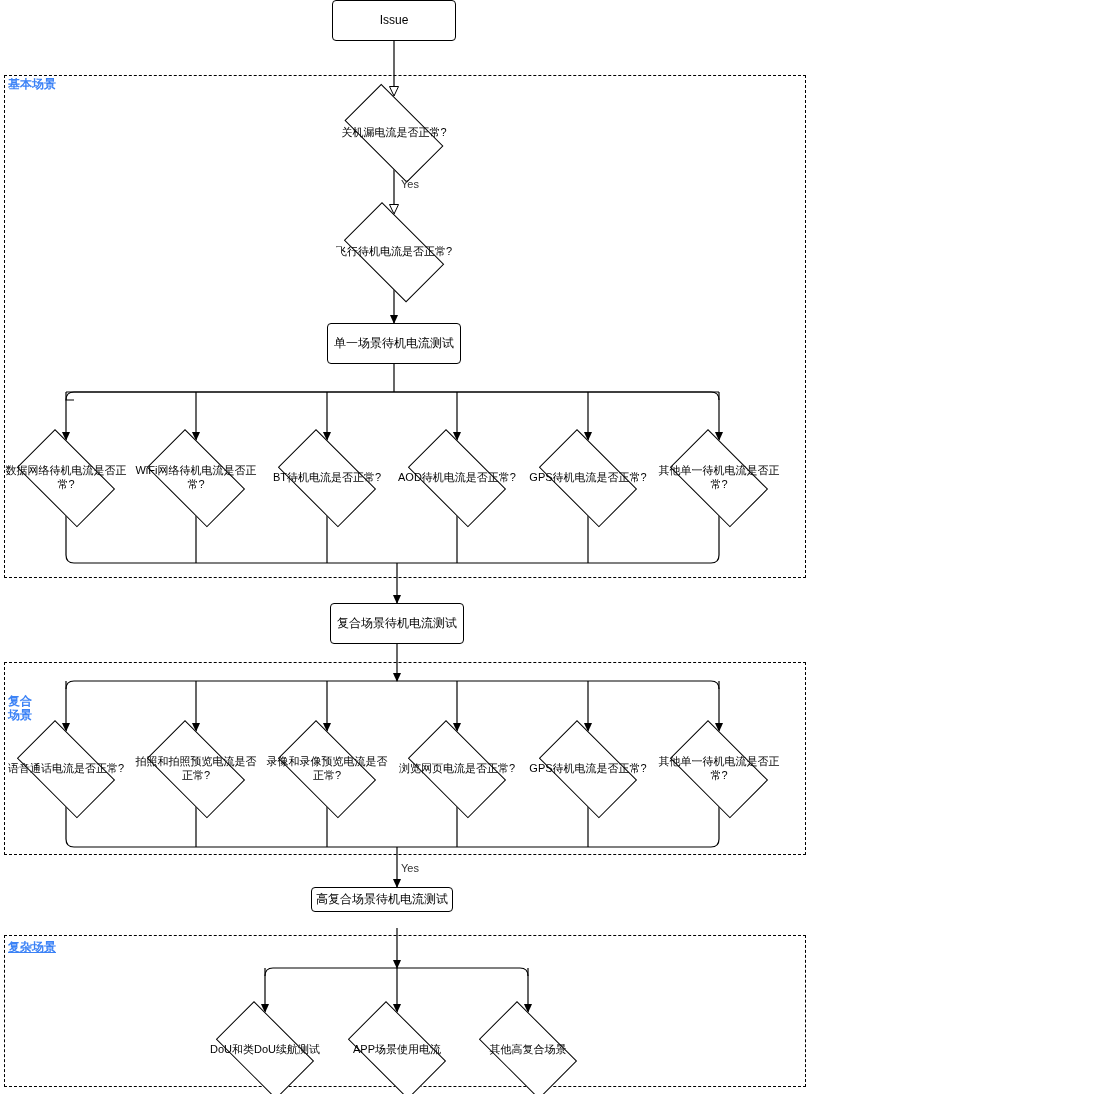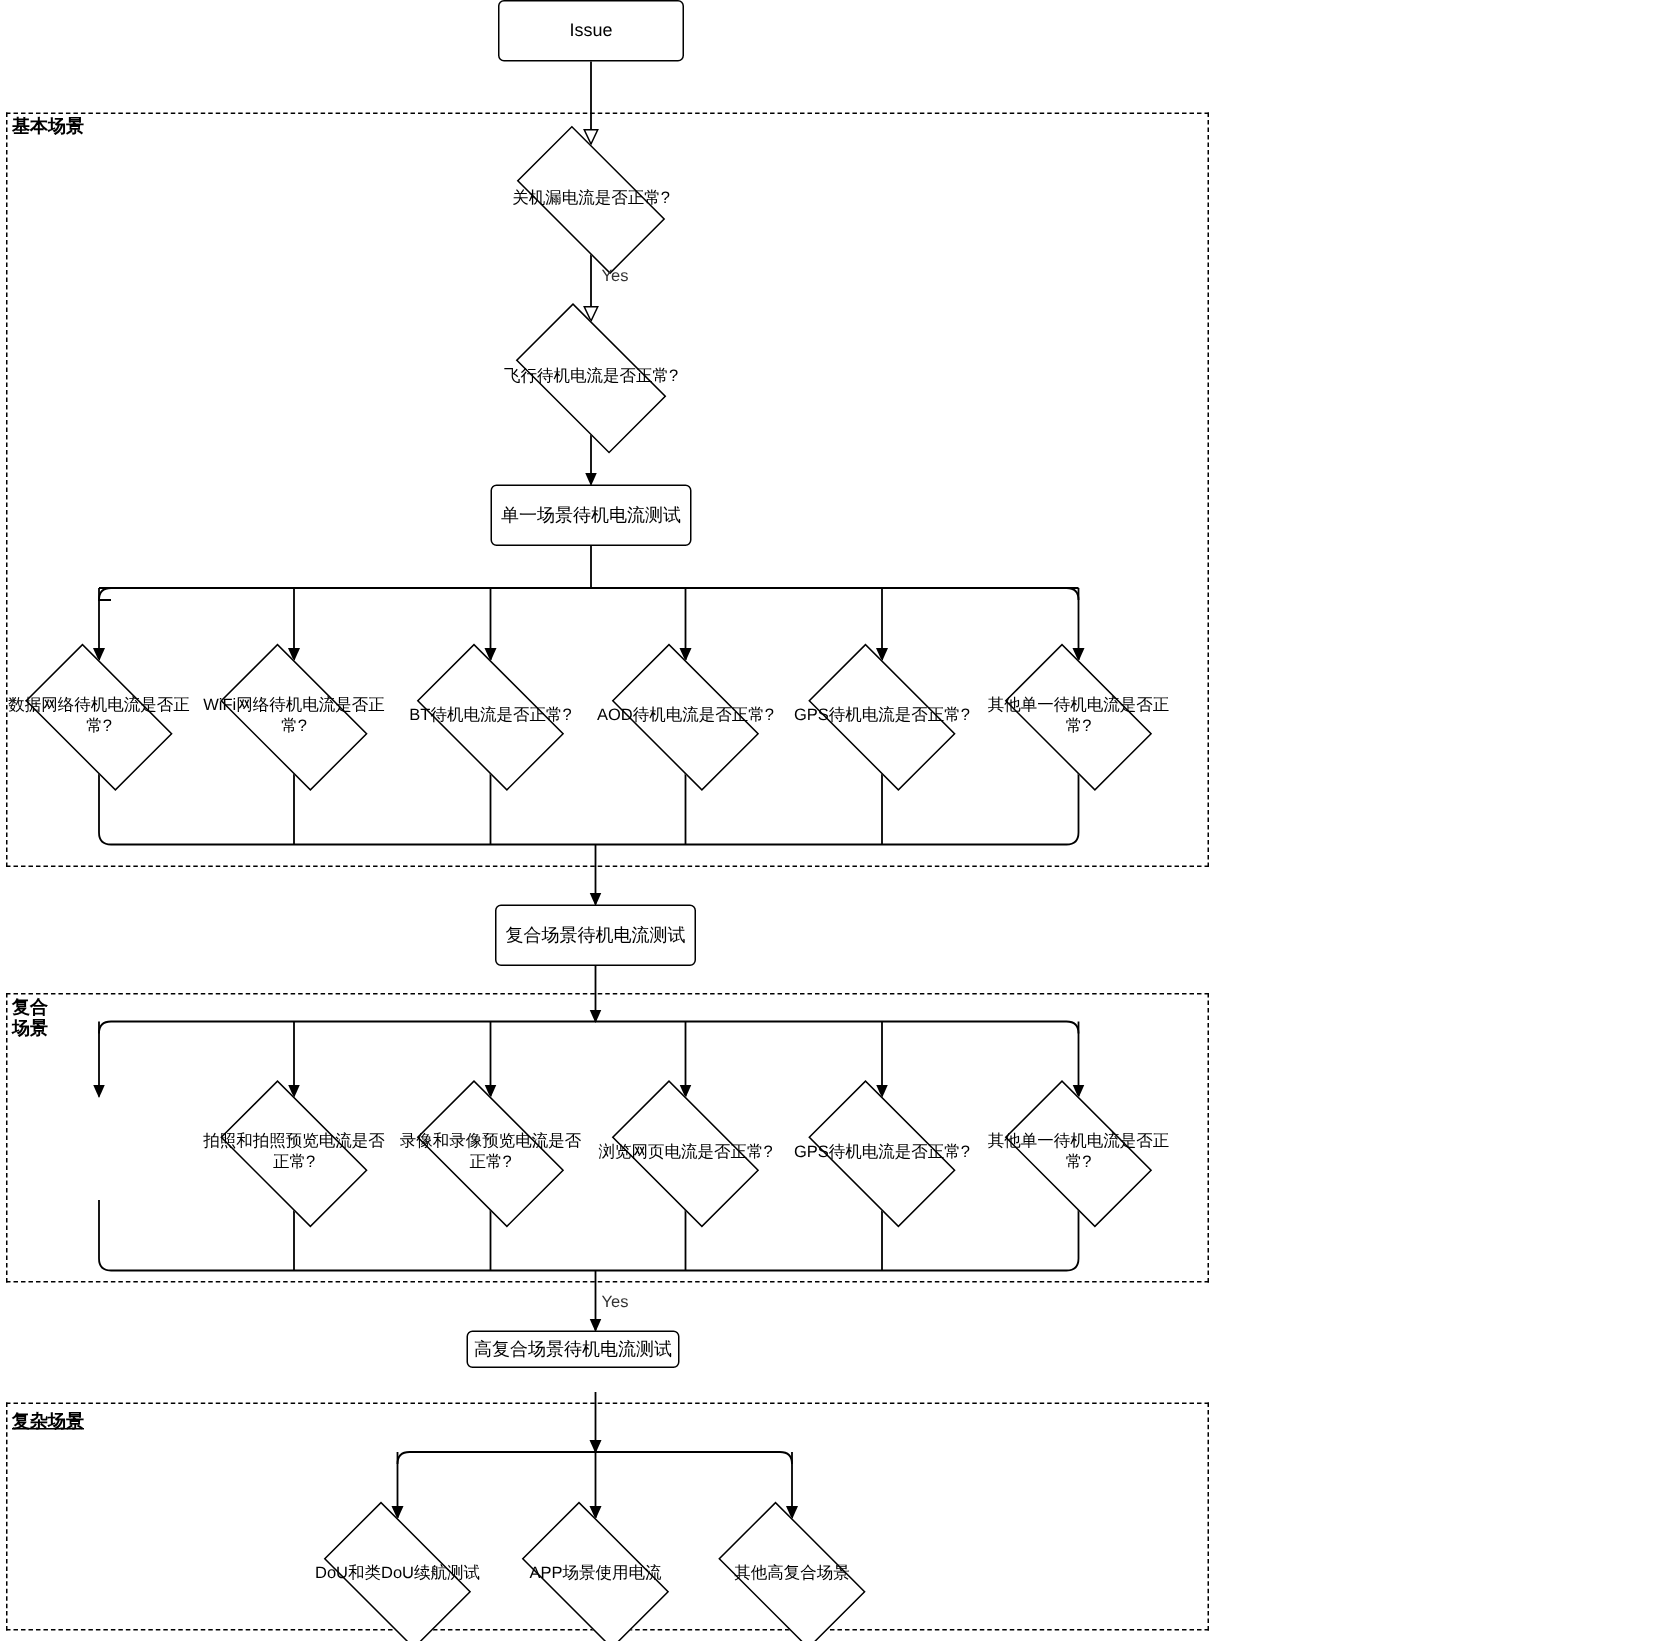--- a/index.html
+++ b/index.html
@@ -77,21 +77,21 @@
     position: absolute;
     border: 1px dashed #000000;
     box-sizing: border-box;
     background: transparent;
   }
   .group-label {
     position: absolute;
     font-size: 12px;
     font-weight: bold;
     line-height: 1.15;
-    color: #000000;
+    color: #3b82f6;
     white-space: pre-line;
   }
   .edge-label {
     position: absolute;
     font-size: 11px;
     color: #333333;
     background: transparent;
     text-align: center;
   }
 </style>
@@ -160,21 +160,21 @@
       <path d="M265,968 L265,1012" marker-end="url(#arrowFilled)"></path>
       <path d="M397,968 L397,1012" marker-end="url(#arrowFilled)"></path>
       <path d="M528,968 L528,1012" marker-end="url(#arrowFilled)"></path>
     </g>
   </svg>
 
   <div class="group" style="left:4px; top:75px; width:802px; height:503px;"></div>
   <div class="group-label" style="left:8px; top:78px;">基本场景</div>
 
   <div class="group" style="left:4px; top:662px; width:802px; height:193px;"></div>
-  <div class="group-label" style="left:8px; top:665px;">复合
+  <div class="group-label" style="left:8px; top:695px;">复合
 场景</div>
 
   <div class="group" style="left:4px; top:935px; width:802px; height:152px;"></div>
   <div class="group-label" style="left:8px; top:941px;text-decoration:underline;">复杂场景</div>
 
   <div class="node proc" style="left:332px; top:0px; width:124px; height:41px;">
     <span>Issue</span>
   </div>
 
   <div class="node dec" style="left:332px; top:96px; width:124px; height:73px;">
@@ -215,20 +215,24 @@
   </div>
   <div class="node dec" style="left:659px; top:440px; width:120px; height:76px;">
     <div class="shape"></div>
     <div class="label">其他单一待机电流是否正常?</div>
   </div>
 
   <div class="node proc" style="left:330px; top:603px; width:134px; height:41px;">
     <span>复合场景待机电流测试</span>
   </div>
 
+  <div class="node dec" style="left:6px; top:731px; width:120px; height:76px;">
+    <div class="shape"></div>
+    <div class="label">语音通话电流是否正常?</div>
+  </div>
   <div class="node dec" style="left:136px; top:731px; width:120px; height:76px;">
     <div class="shape"></div>
     <div class="label">拍照和拍照预览电流是否正常?</div>
   </div>
   <div class="node dec" style="left:267px; top:731px; width:120px; height:76px;">
     <div class="shape"></div>
     <div class="label">录像和录像预览电流是否正常?</div>
   </div>
   <div class="node dec" style="left:397px; top:731px; width:120px; height:76px;">
     <div class="shape"></div>

